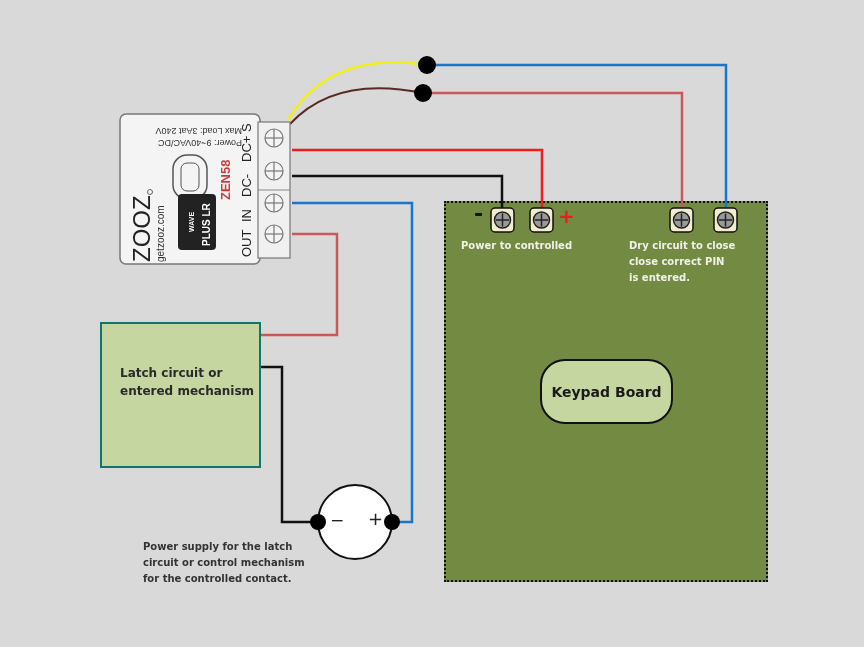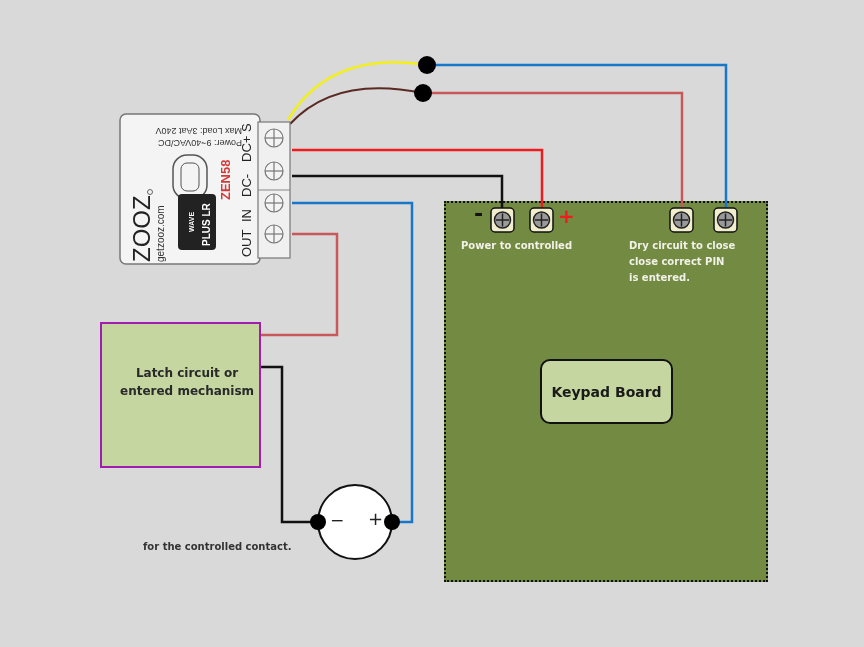--- a/index.html
+++ b/index.html
@@ -3,25 +3,25 @@
 <meta charset="utf-8">
 <style>
   html, body { margin: 0; padding: 0; }
   body { width: 864px; height: 647px; background: #d9d9d9; position: relative; overflow: hidden;
          font-family: "DejaVu Sans", sans-serif; }
   svg.wires { position: absolute; left: 0; top: 0; width: 864px; height: 647px; }
   .label { position: absolute; font-weight: bold; font-size: 10px; line-height: 16px; }
   .board { position: absolute; left: 444px; top: 201px; width: 324px; height: 381px;
            background: #738a42; border: 2px dotted #111; box-sizing: border-box; }
   .keypad { position: absolute; left: 540px; top: 359px; width: 133px; height: 65px;
-            background: #c5d6a0; border: 2px solid #111; border-radius: 10px; box-sizing: border-box;
+            background: #c5d6a0; border: 2px solid #111; border-radius: 25px; box-sizing: border-box;
             display: flex; align-items: center; justify-content: center;
             font-weight: bold; font-size: 14px; color: #1a1a1a; }
   .latch { position: absolute; left: 100px; top: 322px; width: 161px; height: 146px;
-           background: #c5d6a0; border: 2px solid #a21caf; box-sizing: border-box; text-align: center; }
+           background: #c5d6a0; border: 2px solid #0f766e; box-sizing: border-box; }
   .latch-text { position: absolute; left: 18px; top: 40px; font-weight: bold; font-size: 12px;
                 line-height: 18px; color: #2a2a2a; }
   .board-label { color: #f1f1e8; }
   .ps-label { color: #333; }
   .device { position: absolute; left: 118px; top: 112px; width: 174px; height: 154px; }
 </style>
 </head>
 <body>
 
 <div class="board"></div>
@@ -135,14 +135,16 @@
 <div class="label board-label" style="left:629px; top:238px;">
   <div>Dry circuit to close</div>
   <div>close correct PIN</div>
   <div>is entered.</div>
 </div>
 
 <div class="label" style="left:330px; top:512px; font-size:17px; font-weight:normal; color:#222;">−</div>
 <div class="label" style="left:368px; top:511px; font-size:18px; font-weight:normal; color:#222;">+</div>
 
 <div class="label ps-label" style="left:143px; top:539px;">
+  <div>Power supply for the latch</div>
+  <div>circuit or control mechanism</div>
   <div>for the controlled contact.</div>
 </div>
 
 </body></html>

